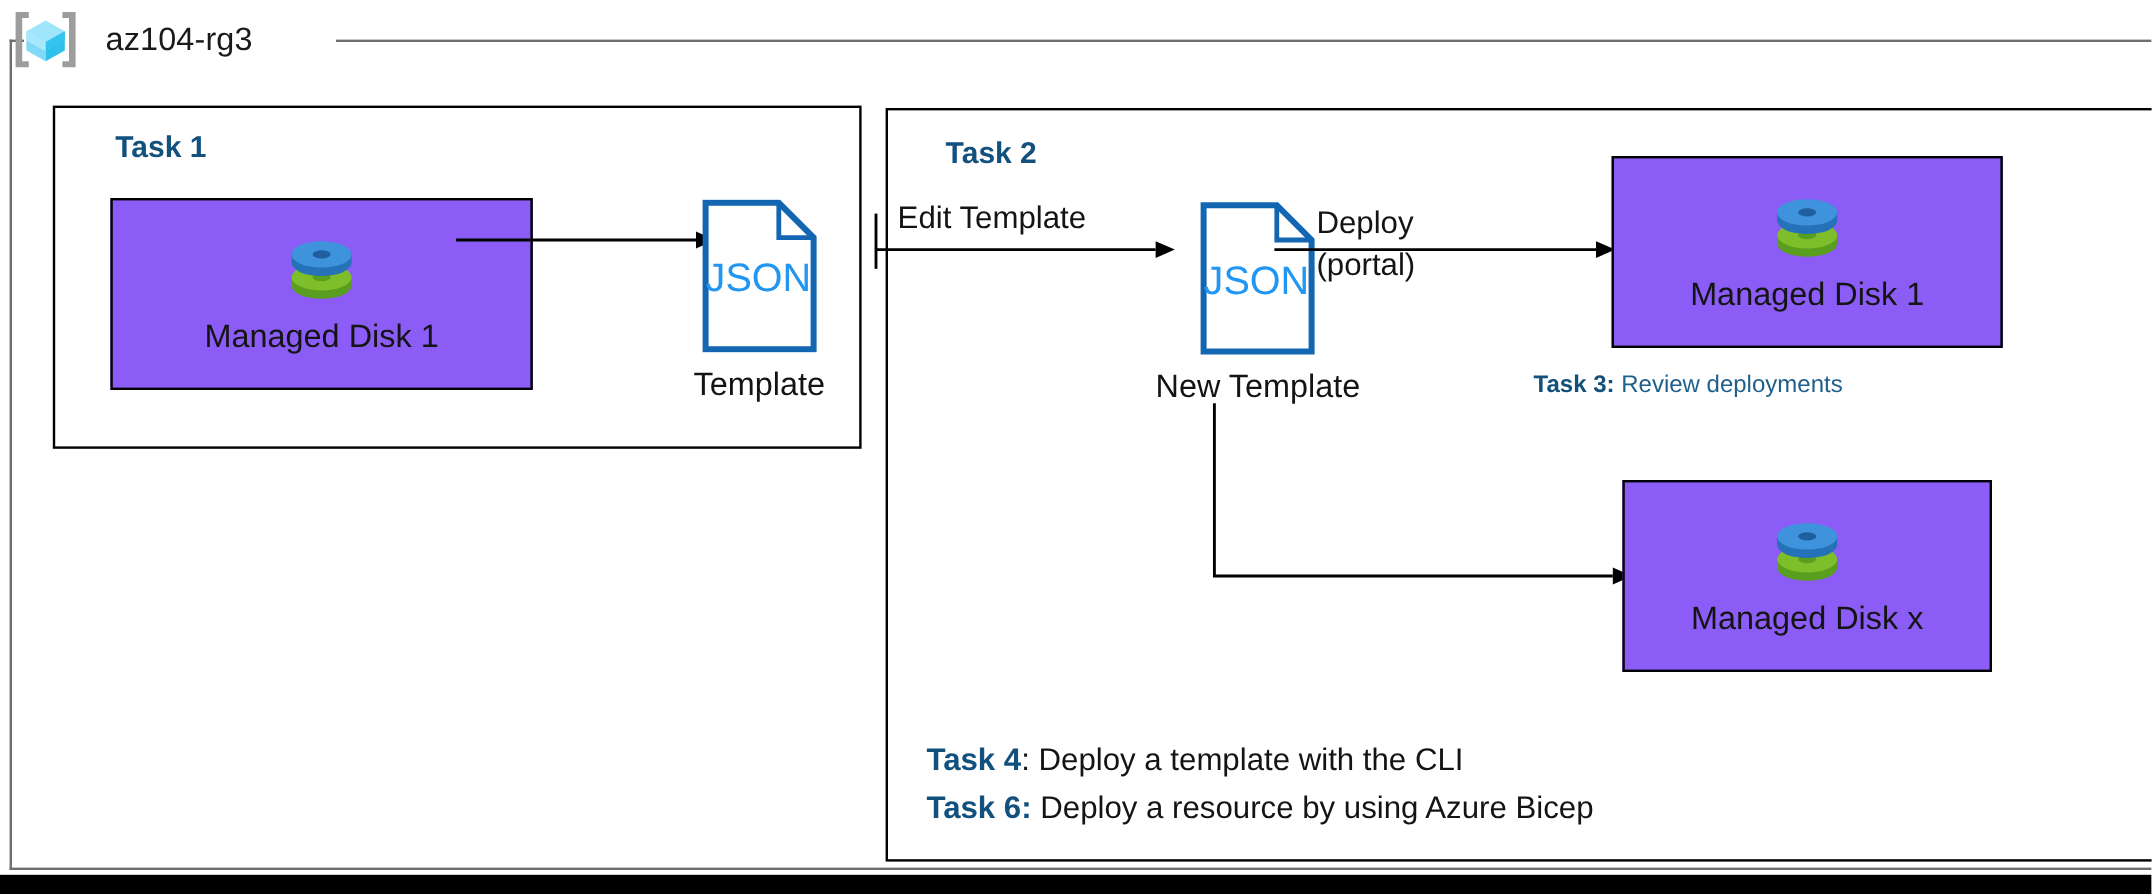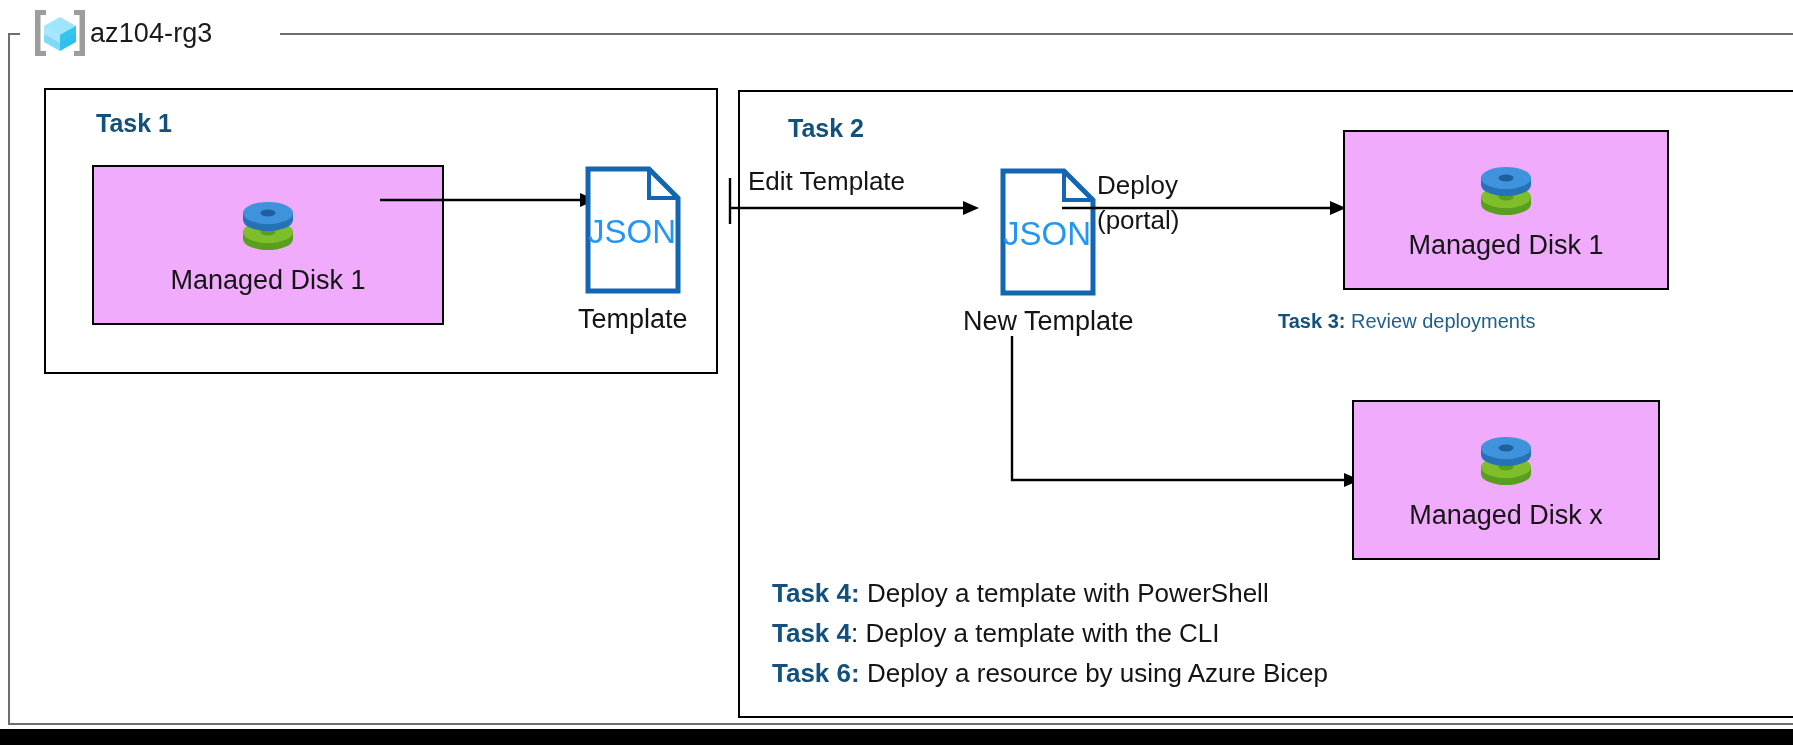--- a/index.html
+++ b/index.html
@@ -48,26 +48,26 @@
   .rg-title-mask {
     position: absolute;
     left: 20px;
     top: 22px;
     width: 260px;
     height: 26px;
     background: #ffffff;
   }
   .rg-header {
     position: absolute;
-    left: 32px;
+    left: 10px;
     top: 4px;
     height: 58px;
     display: flex;
     align-items: center;
-    gap: 2px;
+    gap: 22px;
   }
   .rg-icon {
     width: 56px;
     height: 52px;
     flex: 0 0 auto;
   }
   .rg-name {
     font-size: 27px;
     color: #1a1a1a;
     letter-spacing: 0.1px;
@@ -99,21 +99,21 @@
     font-weight: bold;
     color: #12507d;
     white-space: nowrap;
   }
   #task1-heading { left: 50px; top: 19px; }
   #task2-heading { left: 48px; top: 22px; }
 
   
   .resource-box {
     position: absolute;
-    background: #f0abfc;
+    background: #8b5cf6;
     border: 2px solid #000000;
     box-sizing: border-box;
     display: flex;
     flex-direction: column;
     align-items: center;
     justify-content: center;
     text-align: center;
   }
   .resource-box .disk-icon {
     display: block;
@@ -306,23 +306,20 @@
         <ellipse cx="33" cy="37" rx="7.5" ry="3.4" fill="#5a9e20"></ellipse>
         <ellipse cx="33" cy="25" rx="25" ry="11" fill="#2572b8"></ellipse>
         <rect x="8" y="17" width="50" height="8" fill="#2572b8"></rect>
         <ellipse cx="33" cy="18" rx="25" ry="11" fill="#3f93dd"></ellipse>
         <ellipse cx="33" cy="18" rx="7.5" ry="3.4" fill="#1f5f9e"></ellipse>
       </svg>
     </span>
     <span class="resource-label">Managed Disk x</span>
   </div>
 
-  <div class="task-note" id="task4-note">
-    <span class="tk">Task 4:</span><span class="body"> Deploy a template with PowerShell</span>
-  </div>
   <div class="task-note" id="task5-note">
     <span class="tk">Task 4</span><span class="body">: Deploy a template with the CLI</span>
   </div>
   <div class="task-note" id="task6-note">
     <span class="tk">Task 6:</span><span class="body"> Deploy a resource by using Azure Bicep</span>
   </div>
 
   <div class="bottom-strip"></div>
 
 </div>

